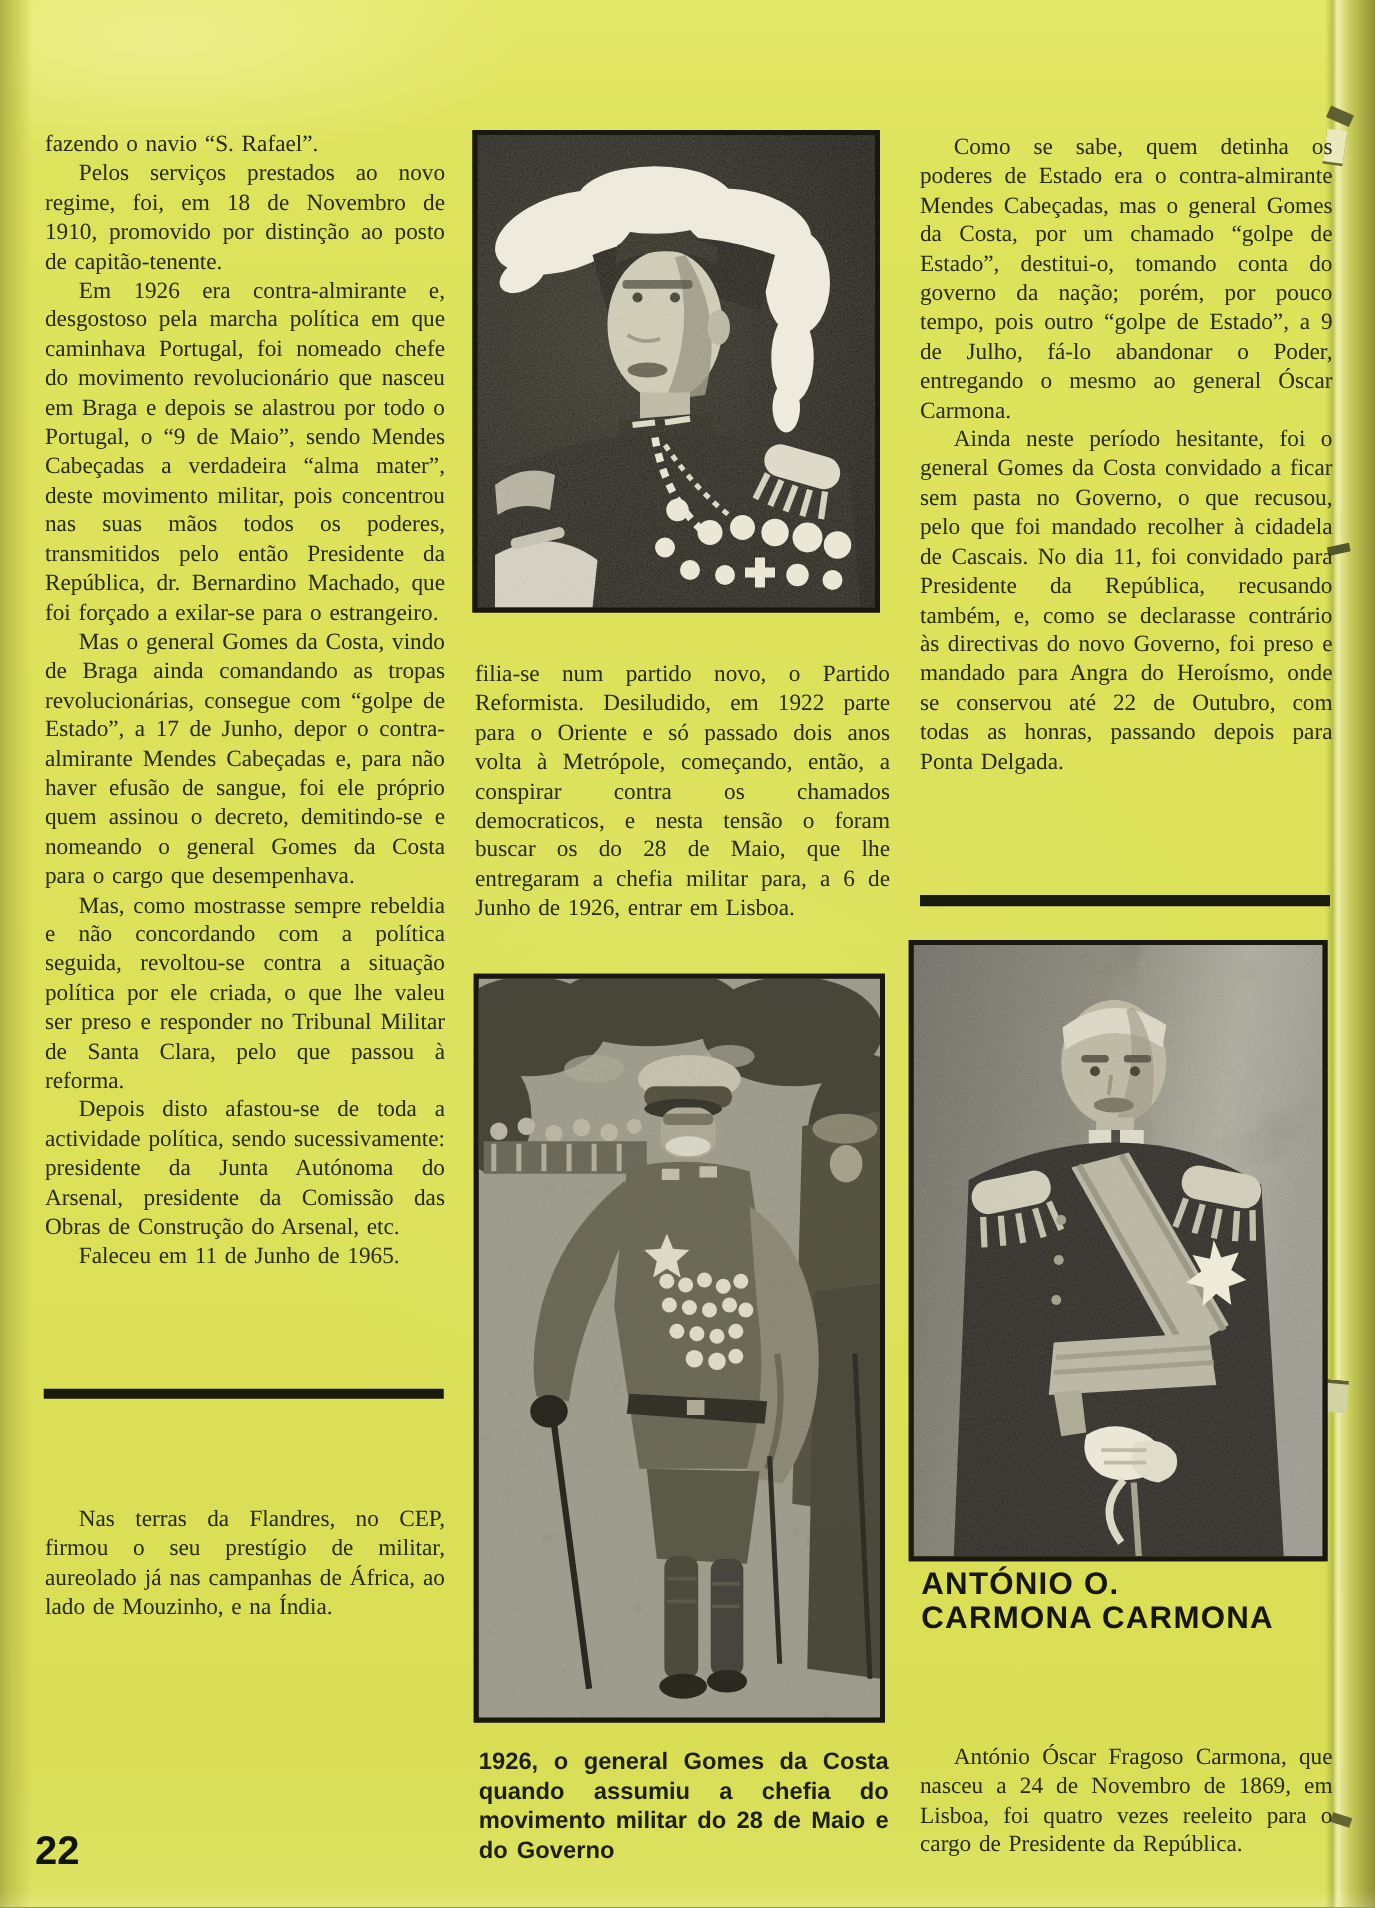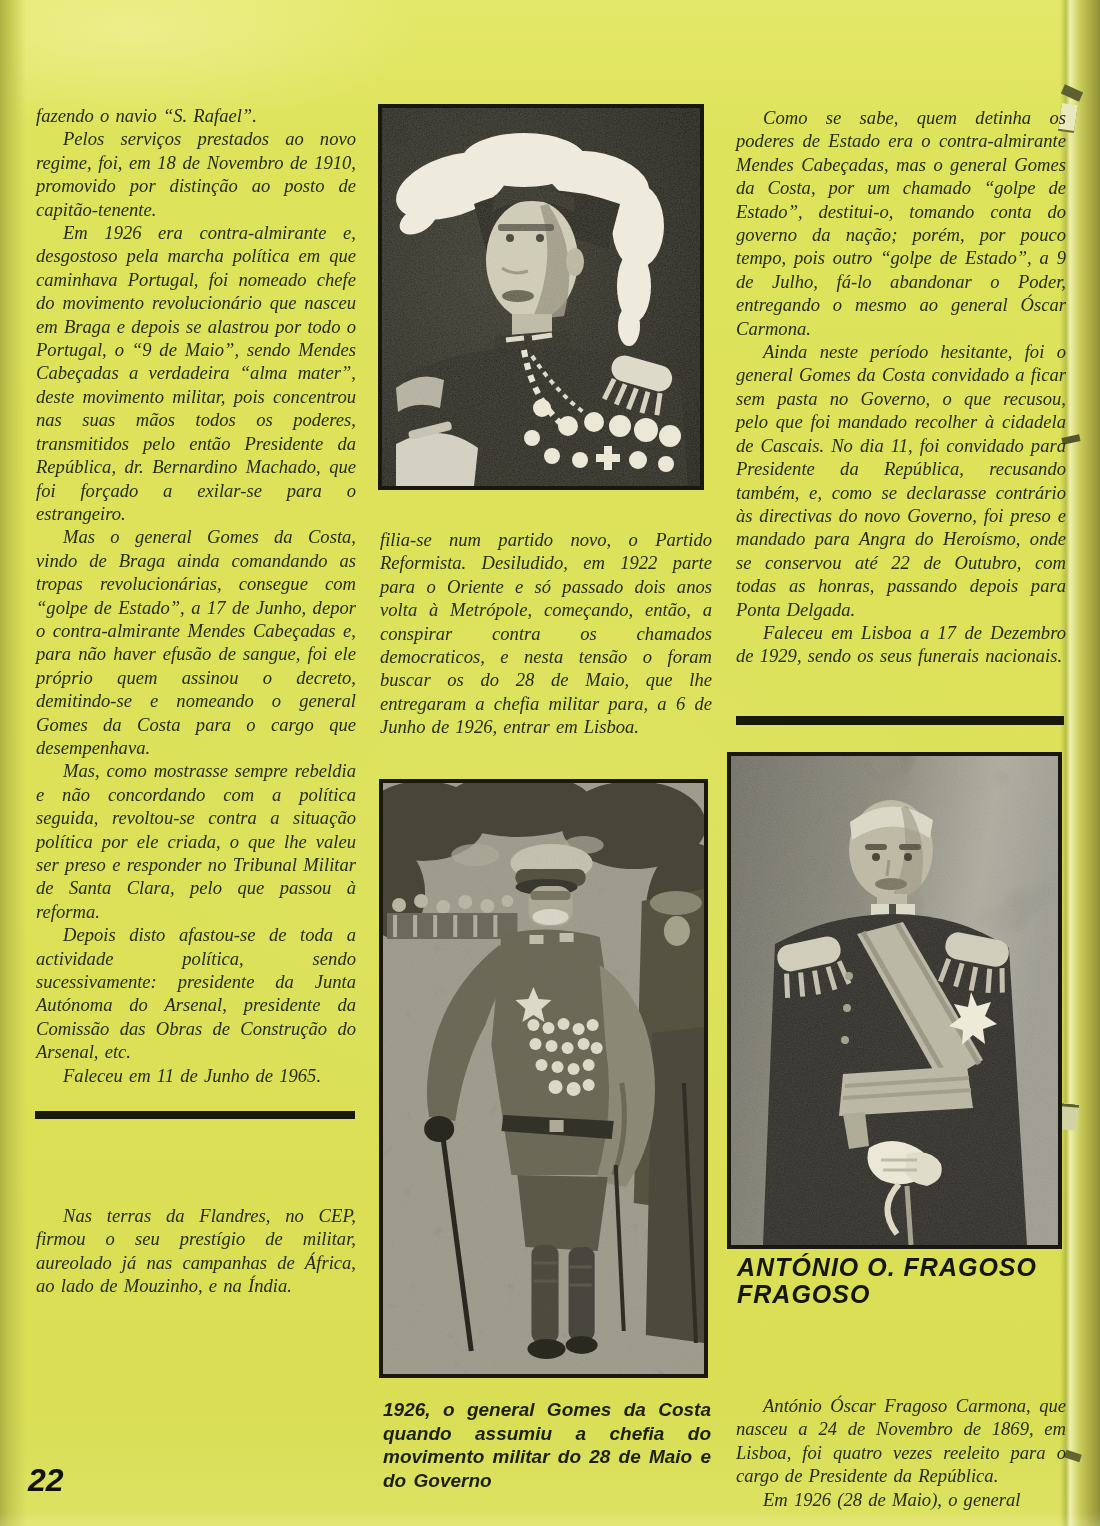--- a/index.html
+++ b/index.html
@@ -7,21 +7,20 @@
     position:relative;
     width:1100px;height:1526px;
     margin:0 auto;
     overflow:hidden;
     background:
       radial-gradient(ellipse 420px 140px at 130px 30px, rgba(246,246,176,.50), rgba(246,246,176,0) 70%),
       radial-gradient(ellipse 700px 500px at 50% 55%, rgba(255,255,255,.06), rgba(0,0,0,0) 70%),
       linear-gradient(180deg,#e4e868 0%, #dee35c 9%, #dce158 60%, #d9de55 92%, #dde263 100%);
     font-family:"Liberation Serif", serif;
     color:#262c18;
-    font-style:italic;
   }
   
   .edge-left{position:absolute;left:0;top:0;bottom:0;width:26px;
     background:linear-gradient(90deg,#aeb143 0%, #c4c74f 35%, rgba(220,225,88,0) 100%);}
   .edge-right-fold{position:absolute;right:30px;top:0;bottom:0;width:10px;
     background:linear-gradient(90deg, rgba(0,0,0,0) 0%, rgba(120,122,40,.35) 60%, rgba(244,244,180,.8) 100%);}
   .edge-right{position:absolute;right:0;top:0;bottom:0;width:30px;
     background:linear-gradient(90deg,#eff0ae 0%, #cdcf5f 30%, #b0b246 62%, #8f913a 100%);}
   .edge-bottom{position:absolute;left:0;right:0;bottom:0;height:14px;
     background:linear-gradient(180deg, rgba(0,0,0,0), rgba(255,255,230,.18));}
@@ -269,21 +268,20 @@
       <line x1="232" y1="382" x2="240" y2="548" stroke="#2a2920" stroke-width="4"></line>
       <rect width="320" height="591" filter="url(#p2g)" opacity="0.14"></rect>
     </svg>
   </div>
 
   <div class="caption">1926, o general Gomes da Costa quando assumiu a chefia do movimento militar do 28 de Maio e do Governo</div>
 
   <div class="tcol c3a">
     <p>Como se sabe, quem detinha os poderes de Estado era o contra-almirante Mendes Cabeçadas, mas o general Gomes da Costa, por um chamado “golpe de Estado”, destitui-o, tomando conta do governo da nação; porém, por pouco tempo, pois outro “golpe de Estado”, a 9 de Julho, fá-lo abandonar o Poder, entregando o mesmo ao general Óscar Carmona.</p>
     <p>Ainda neste período hesitante, foi o general Gomes da Costa convidado a ficar sem pasta no Governo, o que recusou, pelo que foi mandado recolher à cidadela de Cascais. No dia 11, foi convidado para Presidente da República, recusando também, e, como se declarasse contrário às directivas do novo Governo, foi preso e mandado para Angra do Heroísmo, onde se conservou até 22 de Outubro, com todas as honras, passando depois para Ponta Delgada.</p>
-    <p>Faleceu em Lisboa a 17 de Dezembro de 1929, sendo os seus funerais nacionais.</p>
   </div>
 
   <div class="rule rule2"></div>
 
   <div class="photo ph3" role="img" aria-label="Retrato do general António Óscar Fragoso Carmona em uniforme de gala, com banda, dragonas e luvas brancas">
     <svg viewBox="0 0 327 489" preserveAspectRatio="none">
       <defs>
         <linearGradient id="p3bg" x1="0" y1="0" x2="1" y2="0.25">
           <stop offset="0" stop-color="#33322b"></stop>
             <stop offset="0.45" stop-color="#575648"></stop>
@@ -344,20 +342,19 @@
       <path d="M138,392 Q160,378 186,392 Q204,402 196,420 Q172,434 150,424 Q132,412 138,392 Z" fill="#e9e6d4"></path>
       <path d="M176,398 Q200,392 210,408 Q214,424 196,430 Q180,428 174,416 Z" fill="#ddd9c6"></path>
       <path d="M150,404 h36 M152,414 h34" stroke="#b6b29c" stroke-width="3"></path>
 
       <path d="M168,428 Q146,452 166,478" stroke="#d8d5c0" stroke-width="6" fill="none"></path>
       <line x1="176" y1="430" x2="180" y2="489" stroke="#9b9883" stroke-width="5"></line>
       <rect width="327" height="489" filter="url(#p3g)" opacity="0.16"></rect>
     </svg>
   </div>
 
-  <div class="headline h-carmona">ANTÓNIO O. FRAGOSO FRAGOSO</div>
+  <div class="headline h-carmona">ANTÓNIO O. CARMONA CARMONA</div>
 
   <div class="tcol c3b">
     <p>António Óscar Fragoso Carmona, que nasceu a 24 de Novembro de 1869, em Lisboa, foi quatro vezes reeleito para o cargo de Presidente da República.</p>
-    <p>Em 1926 (28 de Maio), o general</p>
   </div>
 
 </div>
 
 </body></html>

